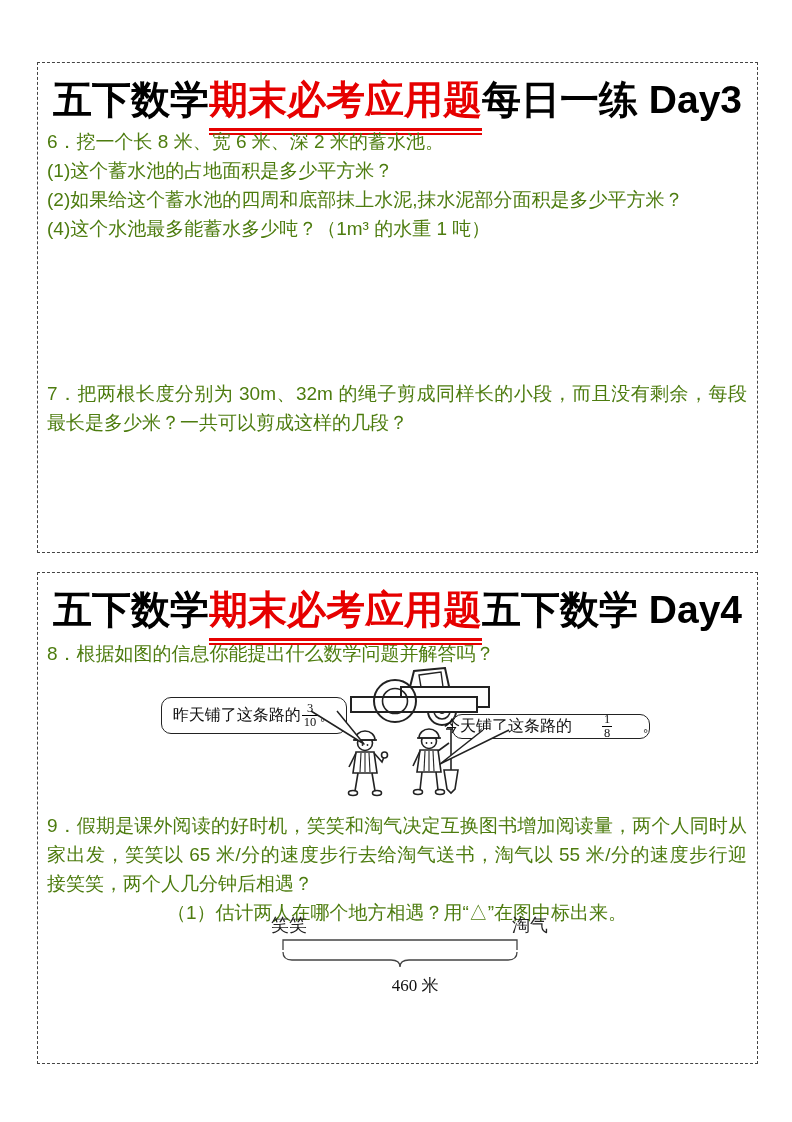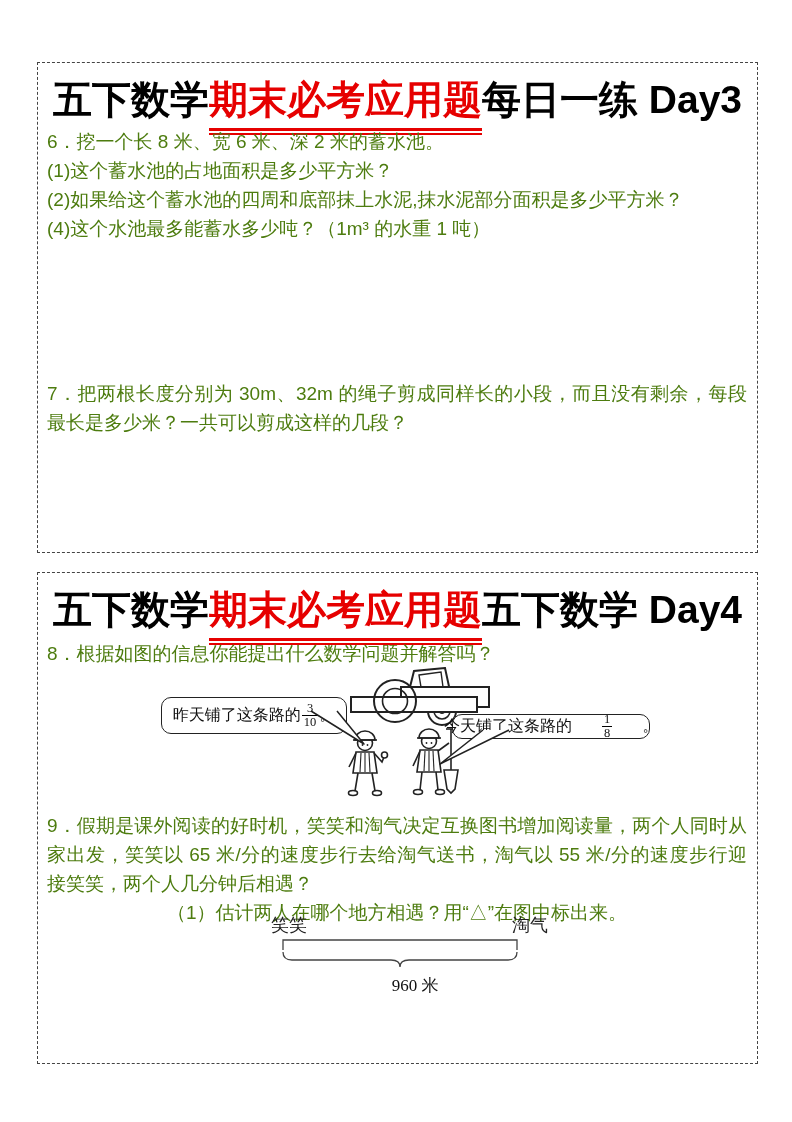--- a/index.html
+++ b/index.html
@@ -182,18 +182,18 @@
 
     <div class="diagram">
       <div class="labels">
         <span>笑笑</span>
         <span>淘气</span>
       </div>
       <svg width="320" height="32" viewBox="0 0 320 32" fill="none" stroke="#444" stroke-width="1.3">
         <path d="M28,13 L28,3 L262,3 L262,13"></path>
         <path d="M28,15 Q28,23 37,23 L136,23 Q145,23 145,30 Q145,23 154,23 L253,23 Q262,23 262,15"></path>
       </svg>
-      <div class="dist">960 米</div>
+      <div class="dist">460 米</div>
     </div>
 
   </div>
 
 </div>
 
 </body></html>

